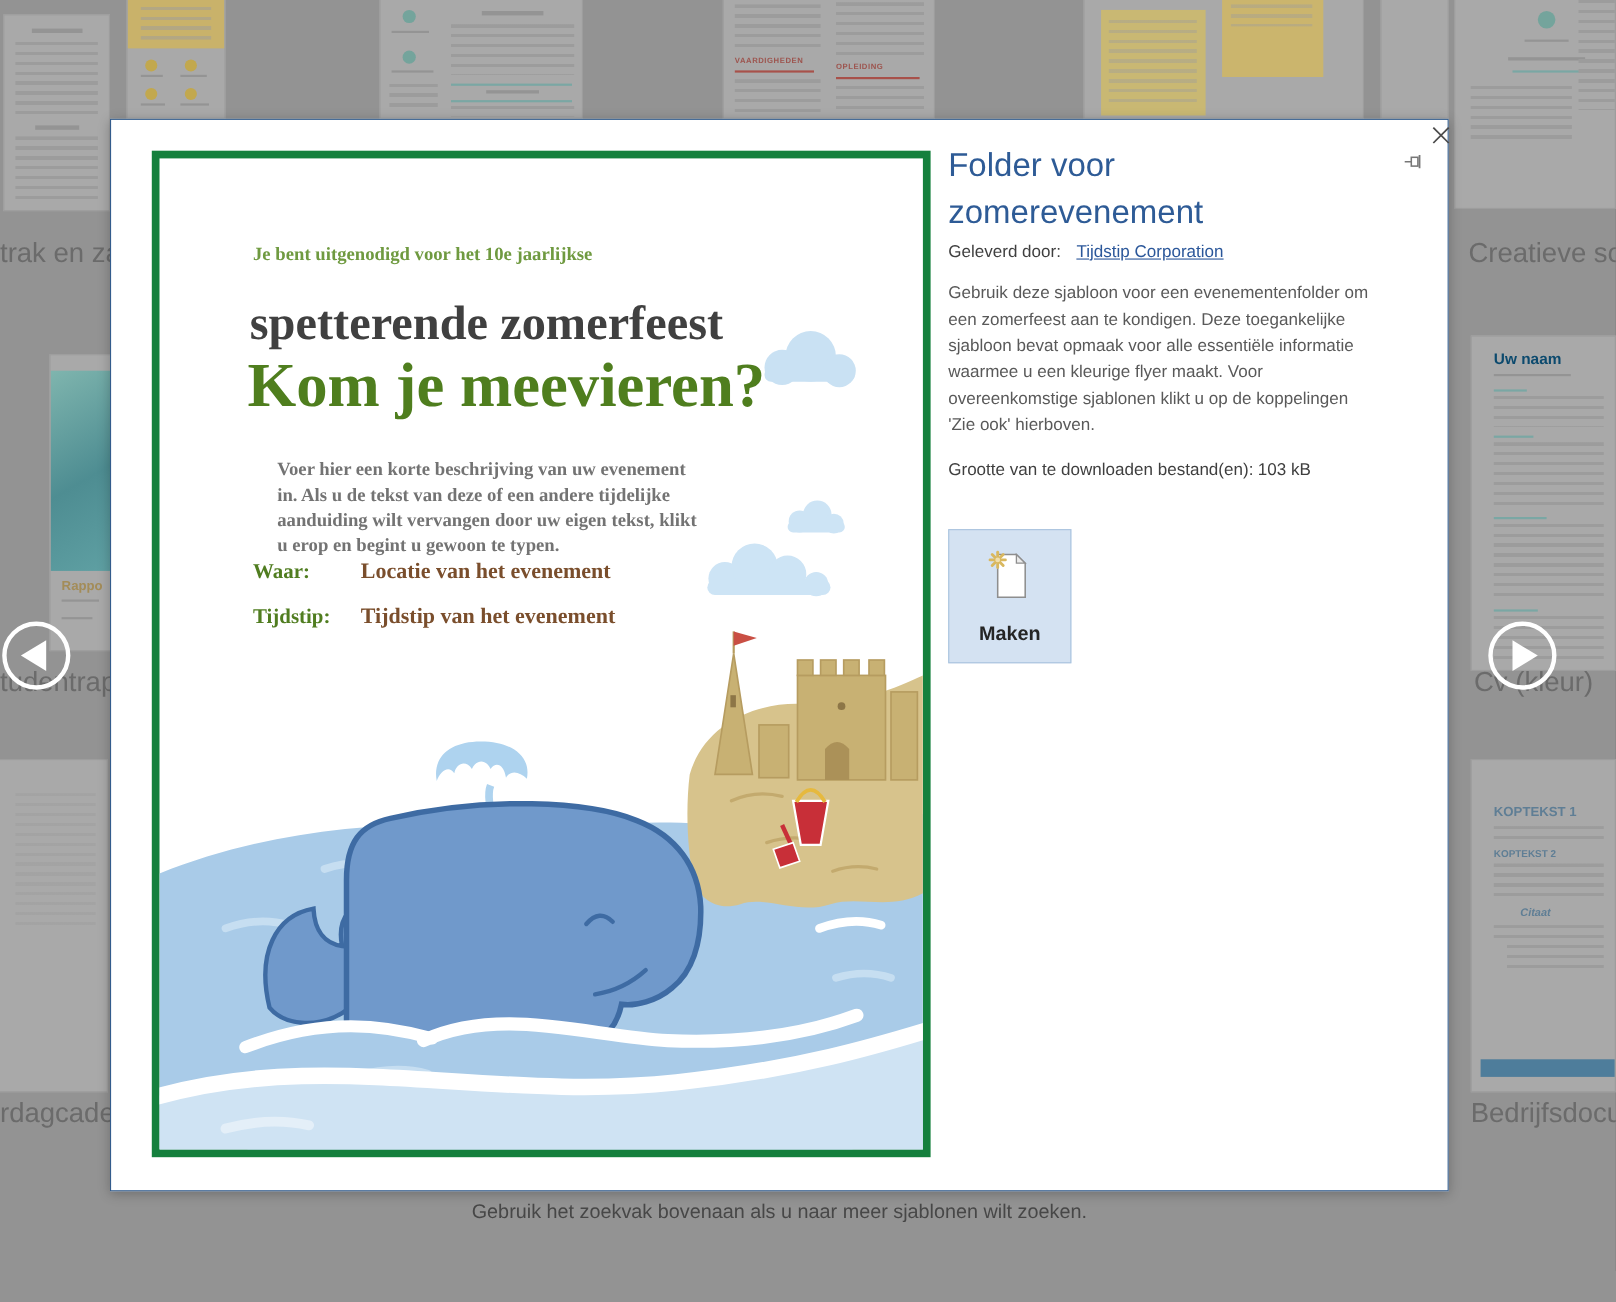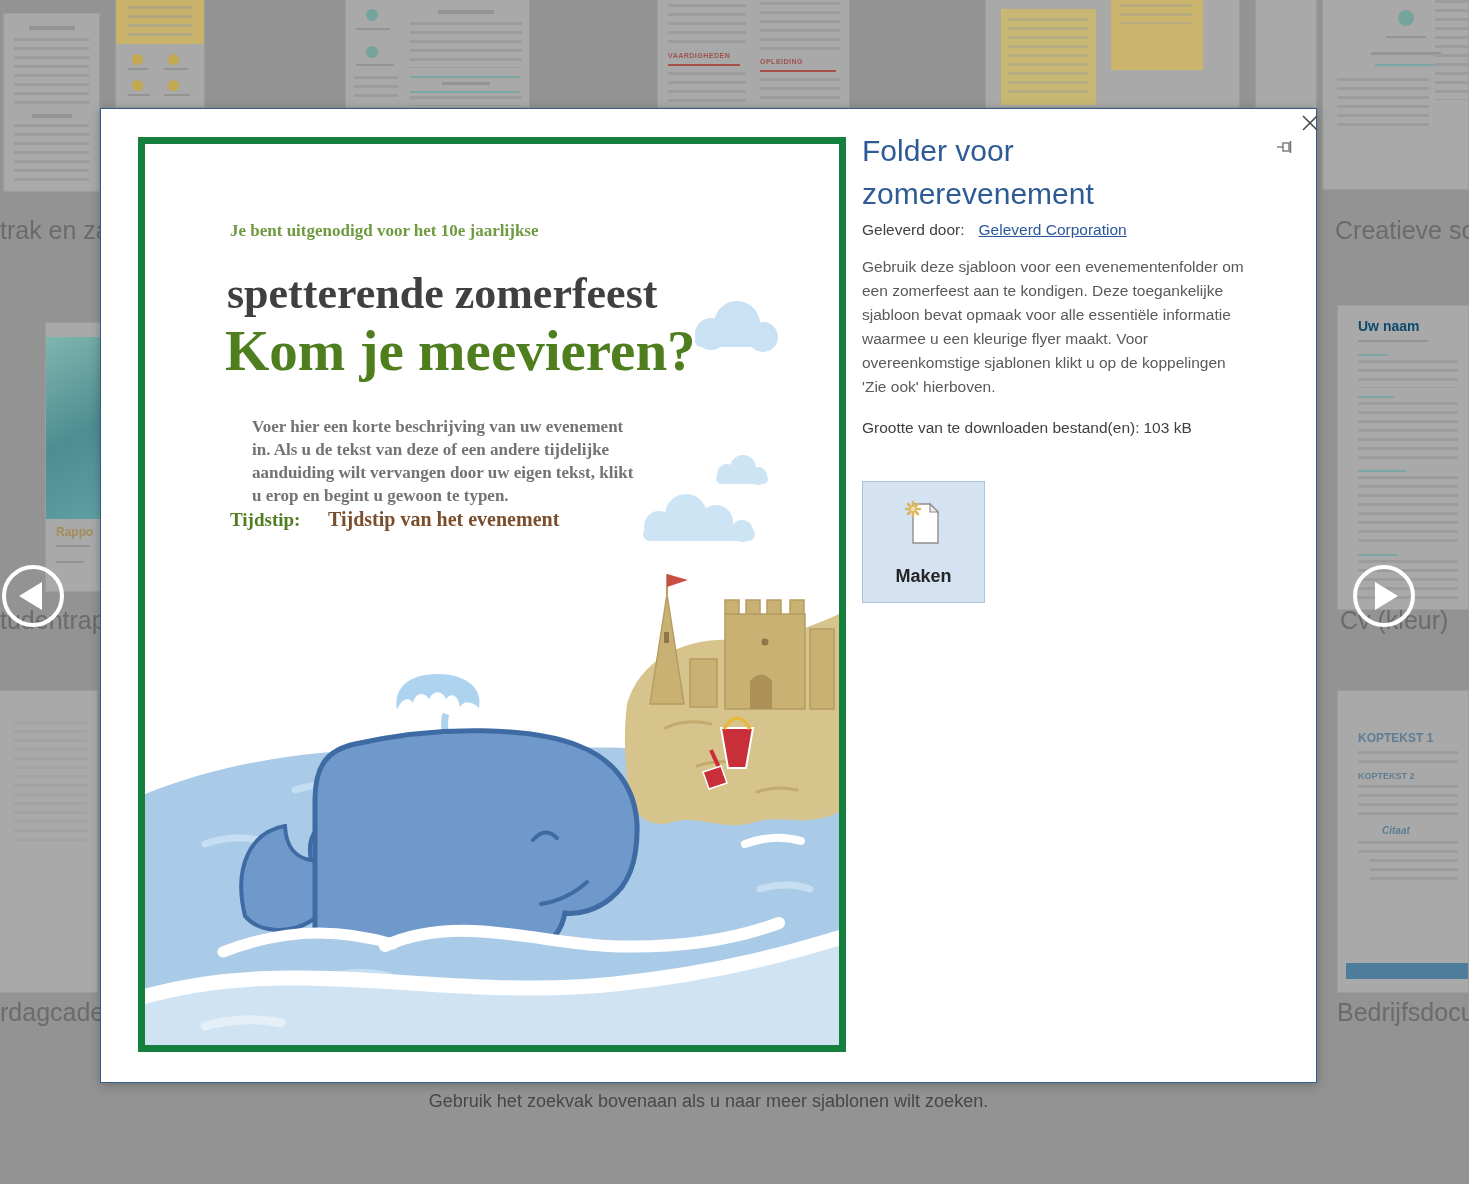--- a/index.html
+++ b/index.html
@@ -40,21 +40,21 @@
   .flabel{display:inline-block;width:98px;font-size:19px;color:#507d20;}
   .fvalue{font-size:20px;color:#7a4e2c;}
   
   .panel{position:absolute;left:761px;top:20px;width:392px;}
   .title{margin:0 0 6px 0;width:300px;font-size:30px;line-height:43px;font-weight:400;color:#2e5b96;}
   .provided{font-size:15.5px;color:#3f3f3f;margin-bottom:16px;}
   .provlink{color:#2b579a;text-decoration:underline;margin-left:14px;cursor:pointer;}
   .desc{margin:0;font-size:15.5px;line-height:24px;color:#595959;}
   .sizerow{margin-top:20px;font-size:15.5px;color:#3f3f3f;}
   .sizeval{margin-left:4px;}
-  .maken{position:absolute;left:0px;top:352px;width:123px;height:122px;
+  .maken{position:absolute;left:0px;top:352px;width:112px;height:122px;
          background:#d4e2f2;border:1px solid #a9c3de;box-sizing:border-box;cursor:pointer;
          display:flex;flex-direction:column;align-items:center;justify-content:center;gap:18px;}
   .makenlabel{font-size:18px;font-weight:bold;color:#252525;font-family:"Liberation Sans",sans-serif;}
 </style>
 </head>
 <body>
 
 <div id="root">
 
   <div>
@@ -282,29 +282,32 @@
         <path d="M-6,854 C150,808 300,858 470,840 C582,828 654,806 700,792" stroke="#fff" stroke-width="15" fill="none"></path>
         <path d="M60,882 q40,-11 76,-3" stroke="#e4eff8" stroke-width="9" fill="none" stroke-linecap="round"></path>
       </svg>
 
       <div class="fser fl-intro">Je bent uitgenodigd voor het 10e jaarlijkse</div>
       <div class="fser fl-h1">spetterende zomerfeest</div>
       <div class="fser fl-h2">Kom je meevieren?</div>
       <div class="fser fl-body">Voer hier een korte beschrijving van uw evenement in. Als u de tekst van deze of een andere tijdelijke aanduiding wilt vervangen door uw eigen tekst, klikt u erop en begint u gewoon te typen.</div>
       <div class="fser fl-rows">
         <div class="frow">
+          <span class="flabel">Waar:</span><span class="fvalue">Locatie van het evenement</span>
+        </div>
+        <div class="frow">
           <span class="flabel">Tijdstip:</span><span class="fvalue">Tijdstip van het evenement</span>
         </div>
       </div>
     </div>
 
     <div class="panel">
       <h1 class="title">Folder voor zomerevenement</h1>
       <div class="provided">
-        <span>Geleverd door:</span><a class="provlink">Geleverd Corporation</a>
+        <span>Geleverd door:</span><a class="provlink">Tijdstip Corporation</a>
       </div>
       <p class="desc">Gebruik deze sjabloon voor een evenementenfolder om een zomerfeest aan te kondigen. Deze toegankelijke sjabloon bevat opmaak voor alle essentiële informatie waarmee u een kleurige flyer maakt. Voor overeenkomstige sjablonen klikt u op de koppelingen 'Zie ook' hierboven.</p>
       <div class="sizerow">
         <span>Grootte van te downloaden bestand(en):</span><span class="sizeval">103 kB</span>
       </div>
       <button class="maken">
         <svg width="46" height="50" viewBox="0 0 46 50">
           <path d="M12,6 h17 l8,8 v31 h-25 z" fill="#fff" stroke="#8e8e8e" stroke-width="1.4"></path>
           <path d="M29,6 l8,8 h-8 z" fill="#ececec" stroke="#8e8e8e" stroke-width="1.2"></path>
           <g stroke="#d9b85f" stroke-width="2.6" stroke-linecap="round">

